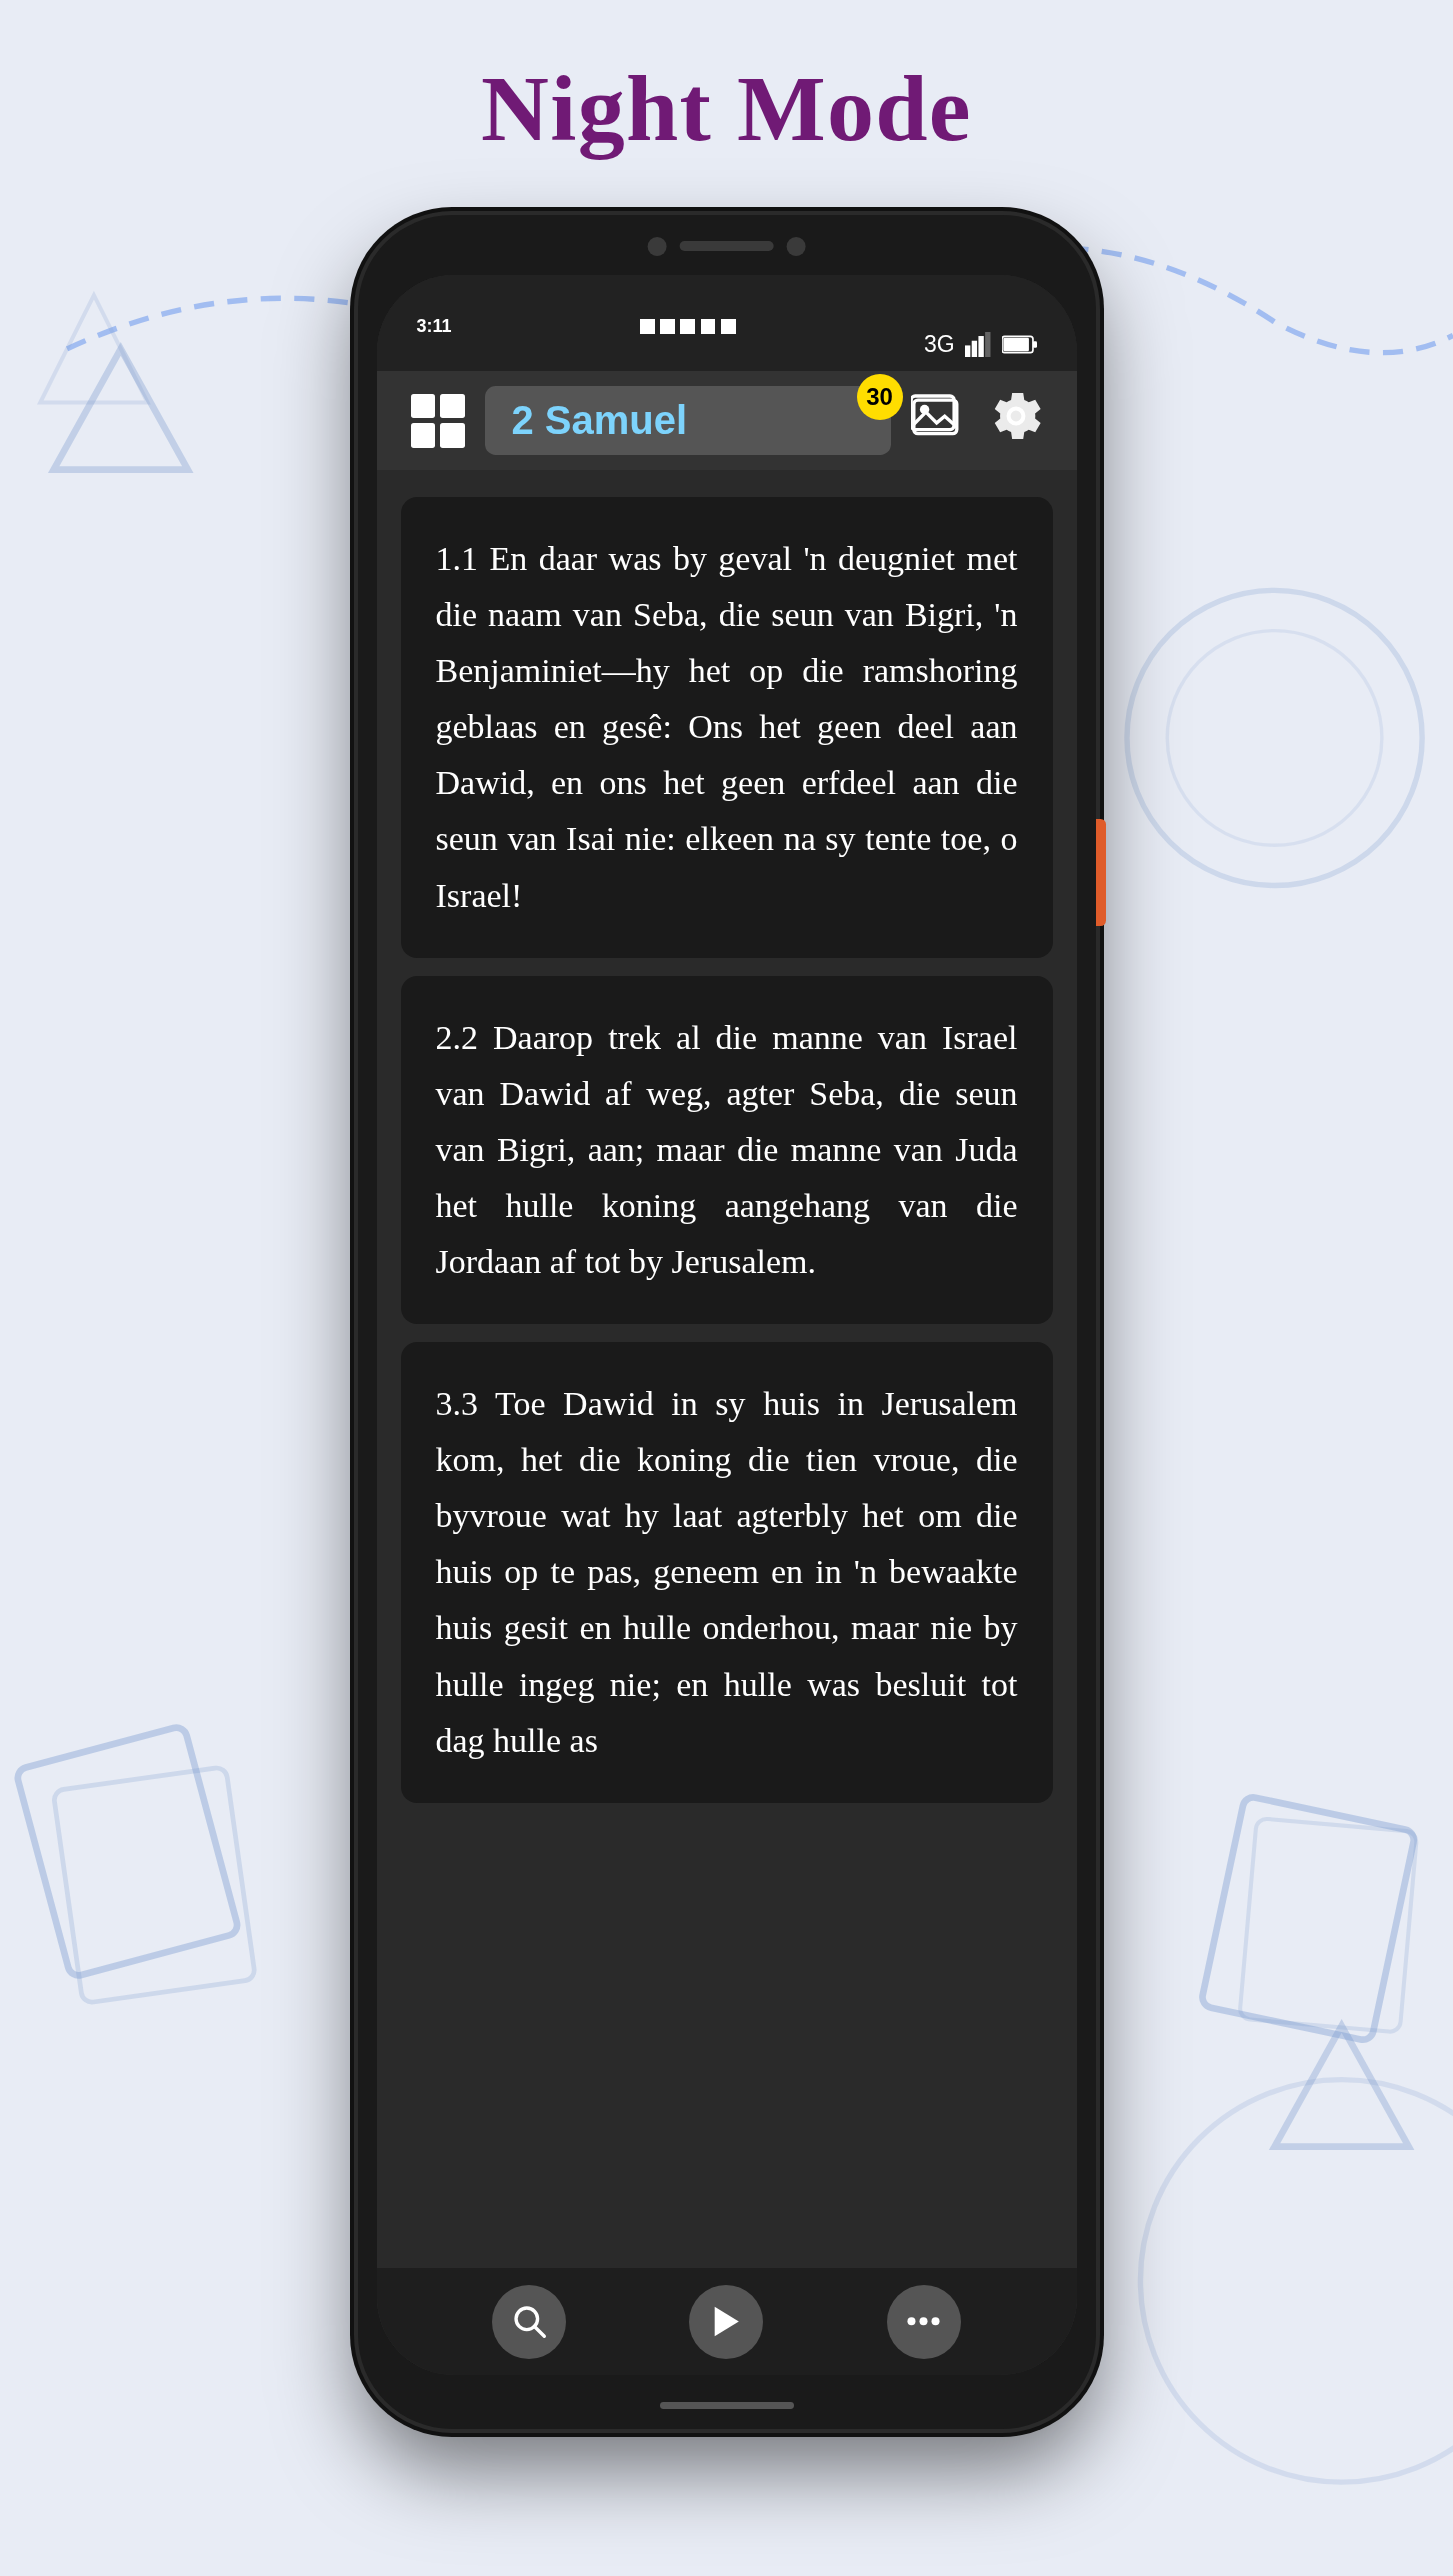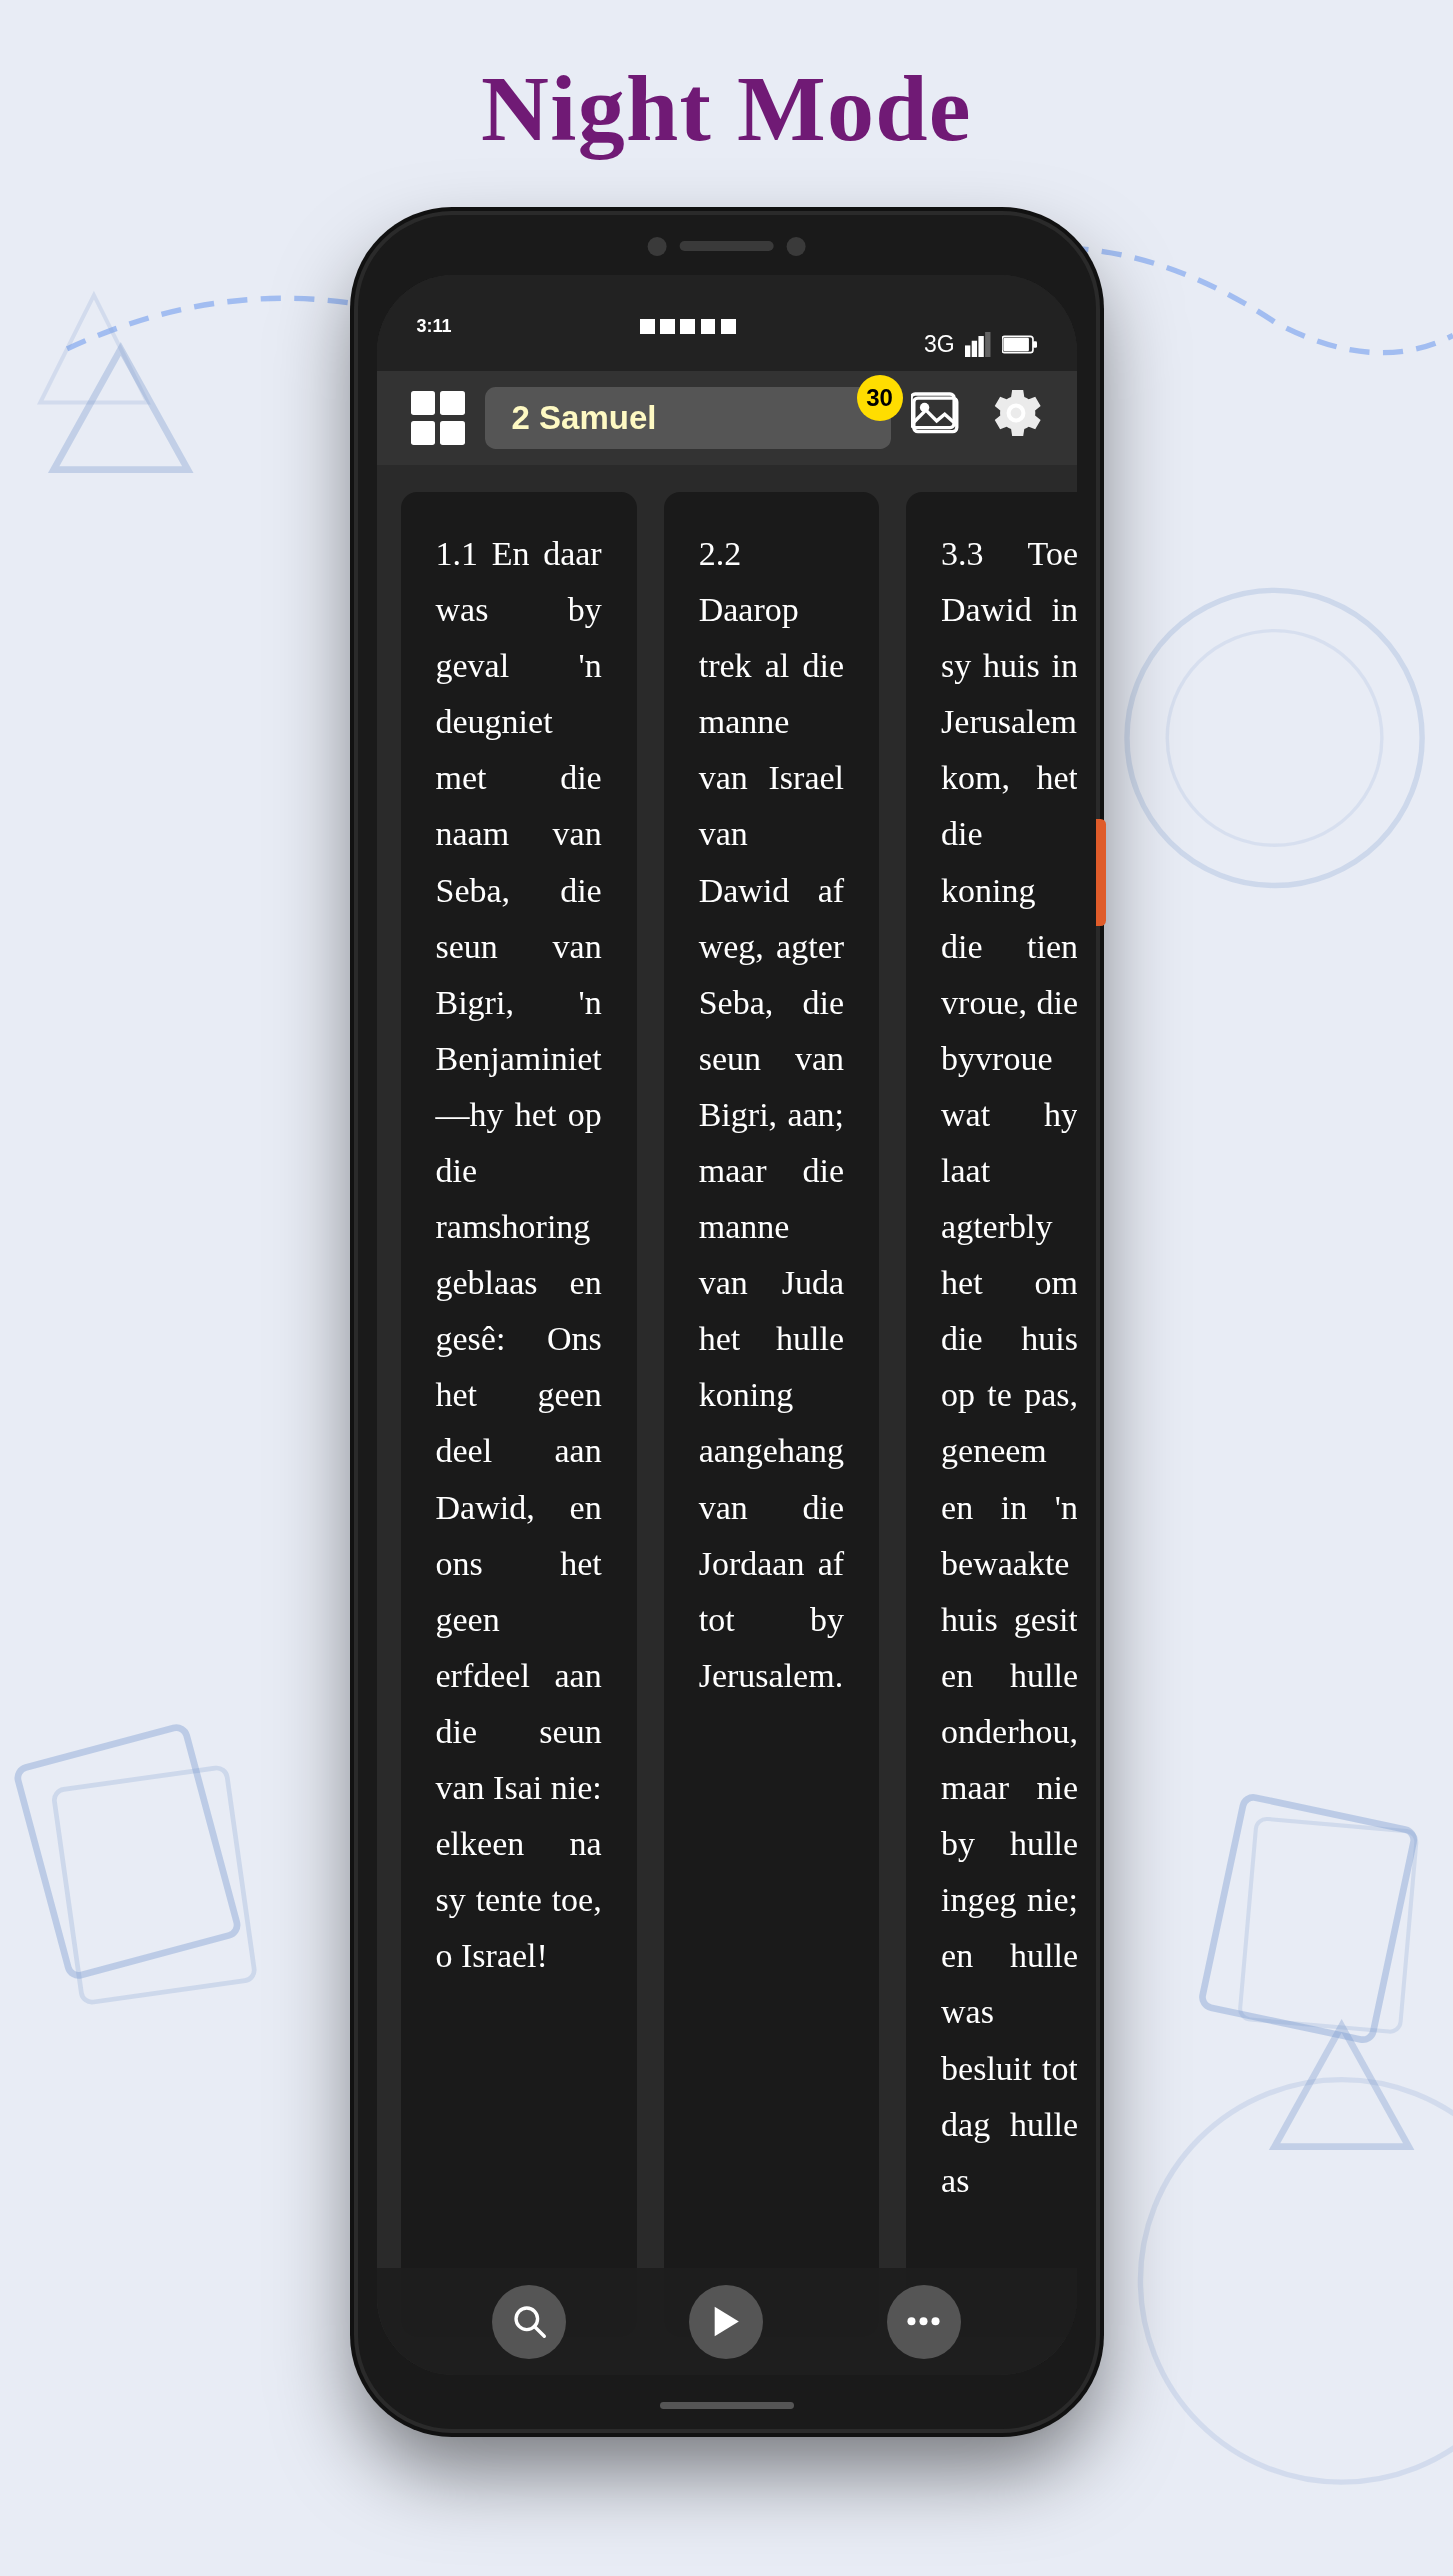--- a/index.html
+++ b/index.html
@@ -128,22 +128,22 @@
 
     .book-title-box {
       flex: 1;
       background: #555;
       border-radius: 10.7px;
       padding: 12px 27px;
       position: relative;
     }
 
     .book-title-text {
-      color: #fef9c3;
-      font-size: 33px;
+      color: #7dd3fc;
+      font-size: 40px;
       font-weight: 600;
       font-family: sans-serif;
     }
 
     .badge {
       position: absolute;
       top: -12px;
       right: -12px;
       background: #ffdd00;
       color: #000;
@@ -168,22 +168,22 @@
       color: white;
       font-size: 43px;
       cursor: pointer;
     }
 
     
     .content-area {
       background: #2a2a2a;
       padding: 27px 24px;
       display: flex;
-      flex-direction: row;
-      gap: 27px;
+      flex-direction: column;
+      gap: 18px;
       height: calc(100% - 201px);
       overflow: hidden;
     }
 
     .verse-card {
       background: #1a1a1a;
       border-radius: 16px;
       padding: 34px 35px;
     }
 

